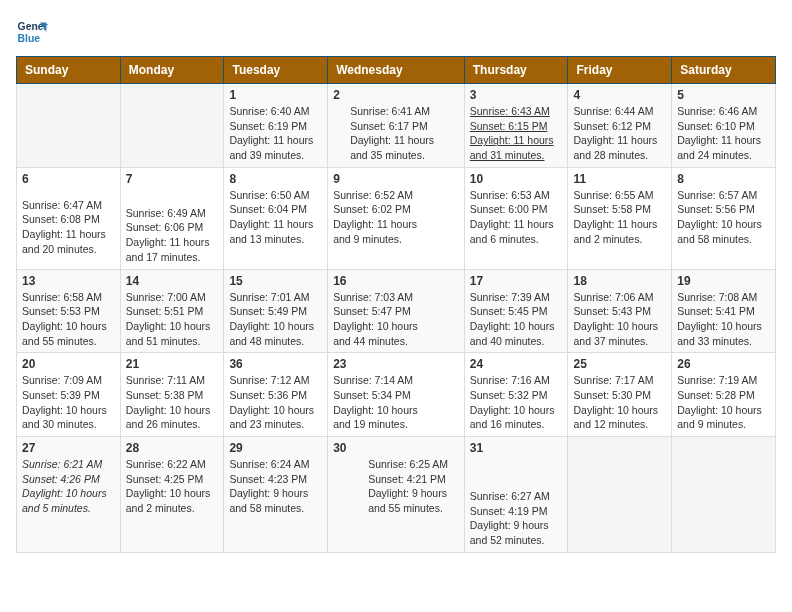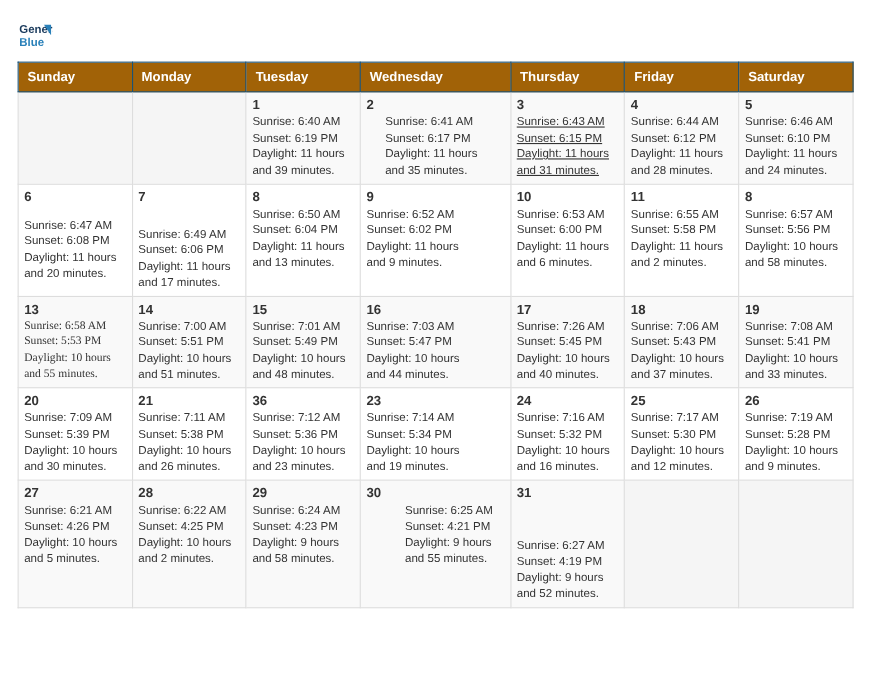--- a/index.html
+++ b/index.html
@@ -197,21 +197,21 @@
           <span class="day-number">8</span>
           <div class="day-info" style="white-space: pre-line;">Sunrise: 6:57 AM
 Sunset: 5:56 PM
 Daylight: 10 hours
 and 58 minutes.</div>
         </td>
       </tr>
       <tr>
         <td>
           <span class="day-number">13</span>
-          <div class="day-info" style="white-space: pre-line; font-family: Liberation Serif, serif;">Sunrise: 6:58 AM
+          <div class="day-info" style="white-space: pre-line;">Sunrise: 6:58 AM
 Sunset: 5:53 PM
 Daylight: 10 hours
 and 55 minutes.</div>
         </td>
         <td>
           <span class="day-number">14</span>
           <div class="day-info" style="white-space: pre-line;">Sunrise: 7:00 AM
 Sunset: 5:51 PM
 Daylight: 10 hours
 and 51 minutes.</div>
@@ -225,21 +225,21 @@
         </td>
         <td>
           <span class="day-number">16</span>
           <div class="day-info" style="white-space: pre-line;">Sunrise: 7:03 AM
 Sunset: 5:47 PM
 Daylight: 10 hours
 and 44 minutes.</div>
         </td>
         <td>
           <span class="day-number">17</span>
-          <div class="day-info" style="white-space: pre-line;">Sunrise: 7:26 AM
+          <div class="day-info" style="white-space: pre-line;">Sunrise: 7:39 AM
 Sunset: 5:45 PM
 Daylight: 10 hours
 and 40 minutes.</div>
         </td>
         <td>
           <span class="day-number">18</span>
           <div class="day-info" style="white-space: pre-line;">Sunrise: 7:06 AM
 Sunset: 5:43 PM
 Daylight: 10 hours
 and 37 minutes.</div>
@@ -299,21 +299,21 @@
           <span class="day-number">26</span>
           <div class="day-info" style="white-space: pre-line;">Sunrise: 7:19 AM
 Sunset: 5:28 PM
 Daylight: 10 hours
 and 9 minutes.</div>
         </td>
       </tr>
       <tr>
         <td>
           <span class="day-number">27</span>
-          <div class="day-info" style="white-space: pre-line;">Sunrise: 6:21 AM
+          <div class="day-info" style="white-space: pre-line; font-style: italic;">Sunrise: 6:21 AM
 Sunset: 4:26 PM
 Daylight: 10 hours
 and 5 minutes.</div>
         </td>
         <td>
           <span class="day-number">28</span>
           <div class="day-info" style="white-space: pre-line;">Sunrise: 6:22 AM
 Sunset: 4:25 PM
 Daylight: 10 hours
 and 2 minutes.</div>

